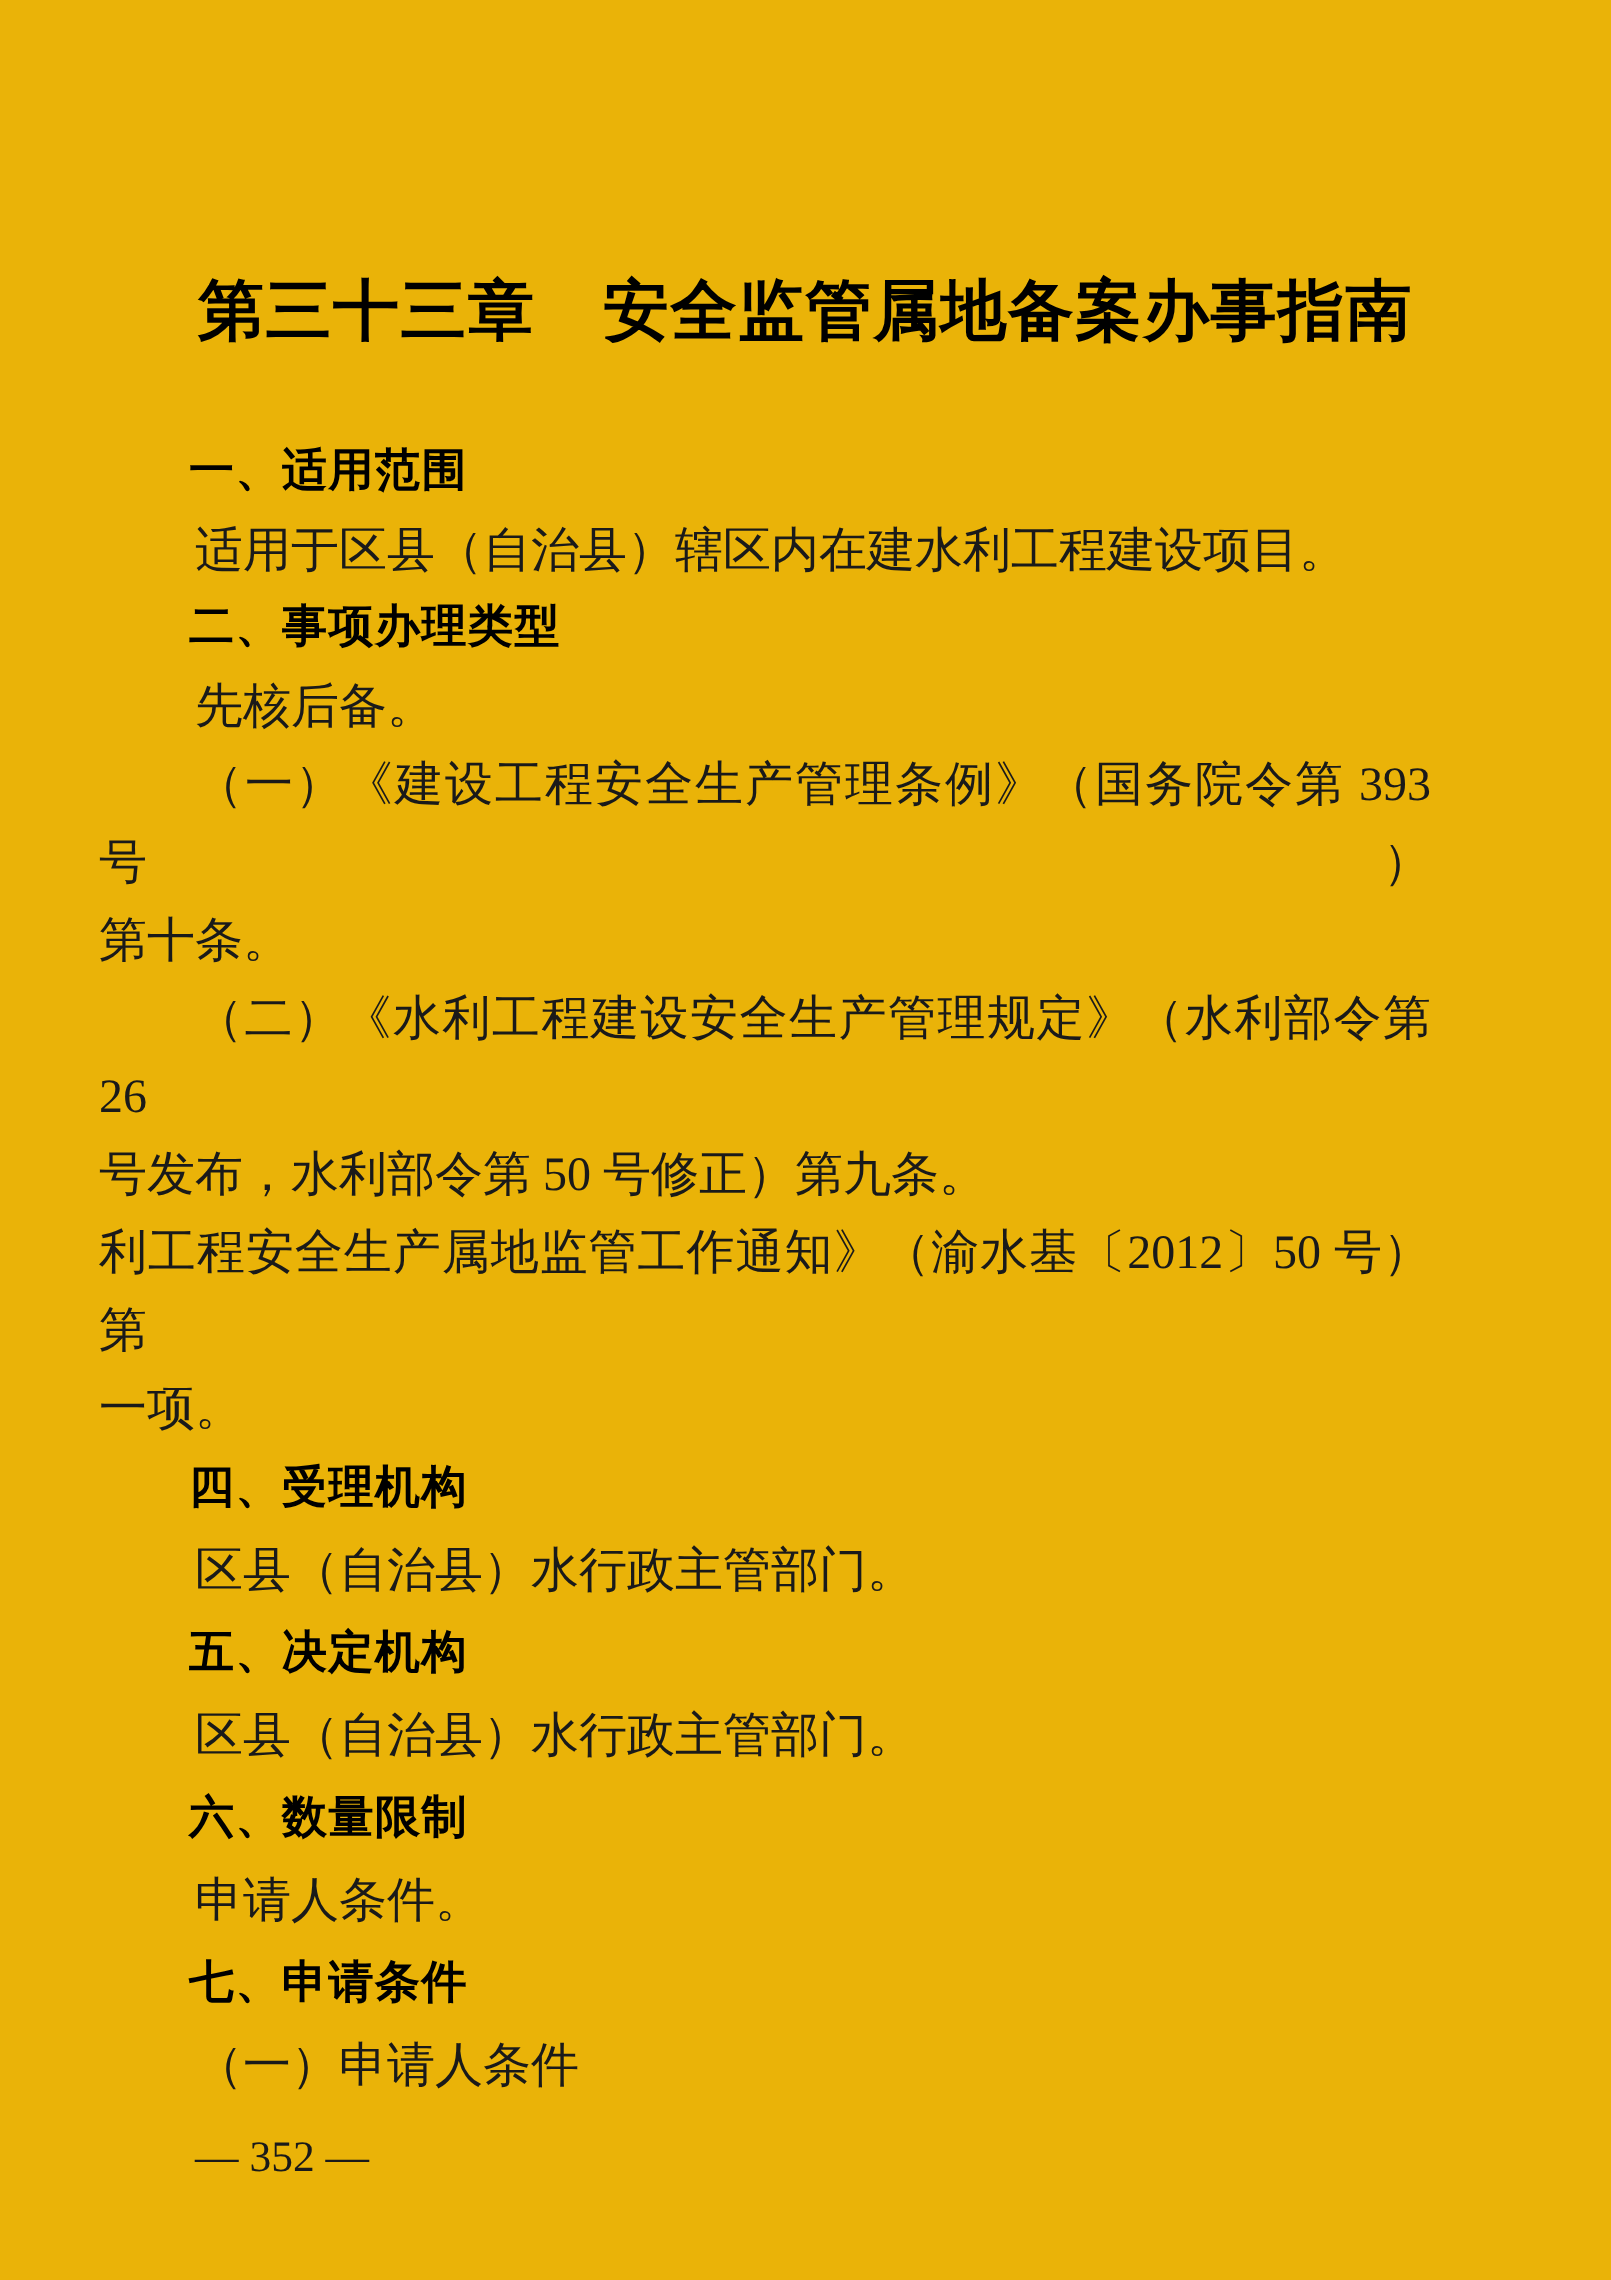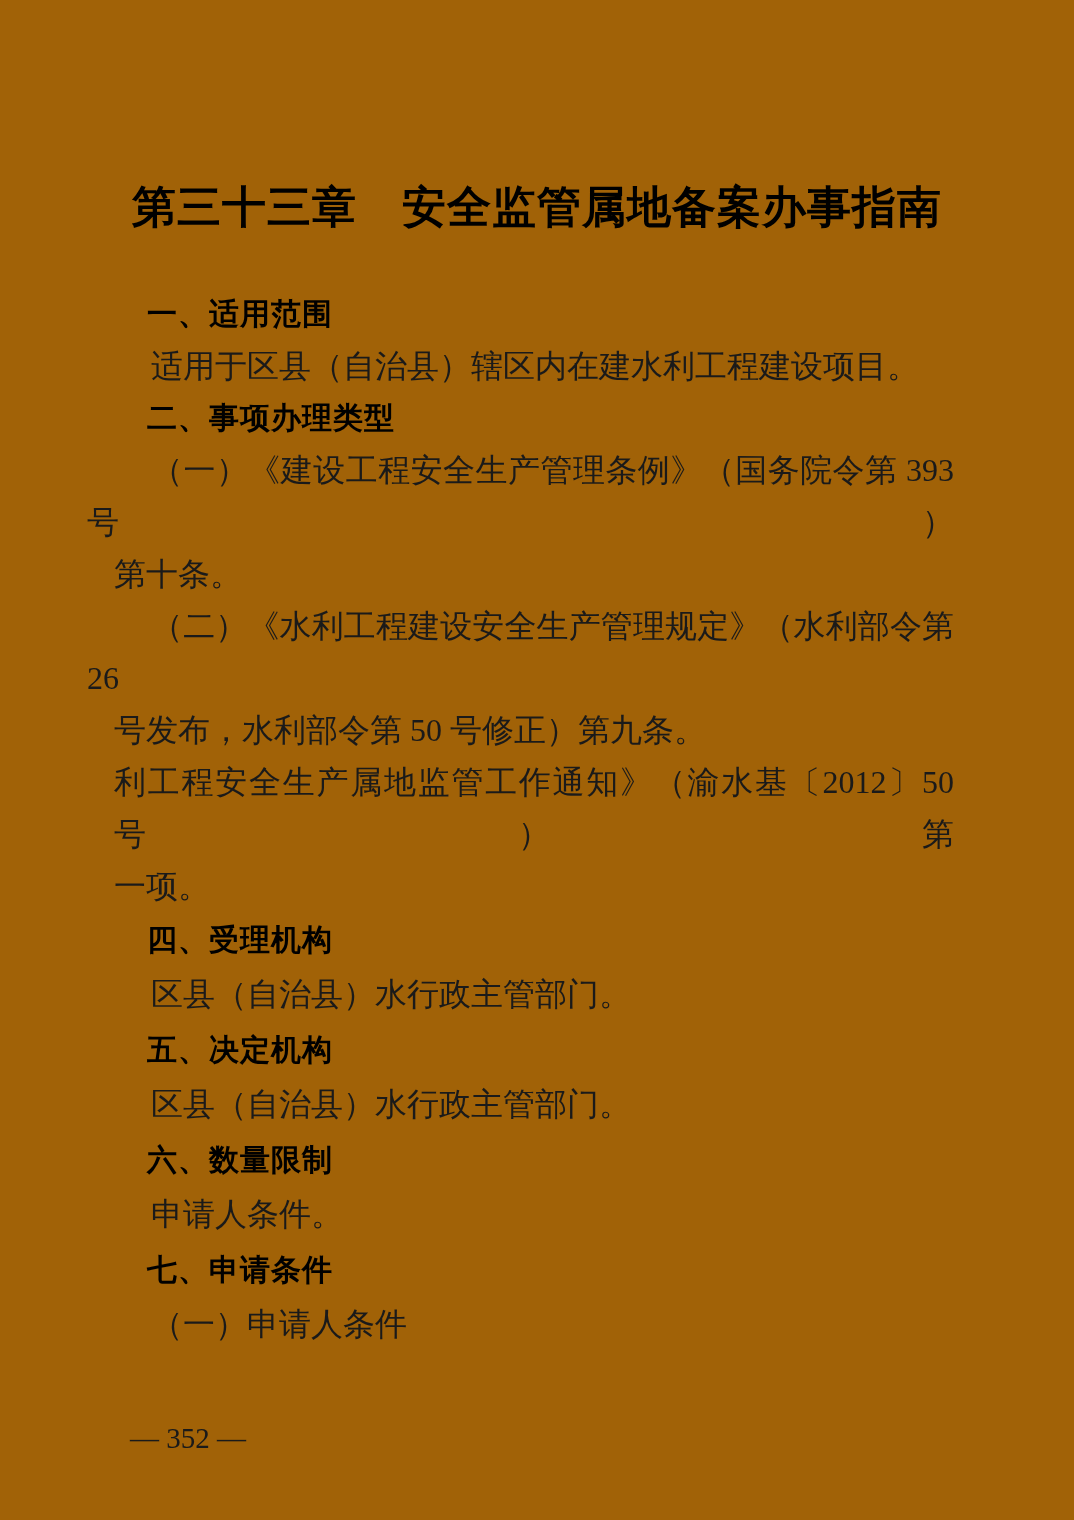--- a/index.html
+++ b/index.html
@@ -4,39 +4,39 @@
 <style>
   html, body {
     margin: 0;
     padding: 0;
     background: #ffffff;
   }
   .page {
     position: relative;
     width: 1074px;
     height: 1520px;
-    background: #a16207;
+    background: #eab308;
     overflow: hidden;
     color: #111111;
   }
   .doc-title {
     margin: 0;
     padding-top: 178px;
     text-align: center;
     font-family: "Liberation Serif", "DejaVu Serif", serif;
     font-weight: bold;
     font-size: 44px;
     line-height: 60px;
     letter-spacing: 1px;
     color: #000000;
     white-space: pre;
   }
   .content {
     margin-top: 50px;
-    padding-left: 87px;
+    padding-left: 66px;
     padding-right: 120px;
   }
   .line {
     font-family: "Liberation Serif", "DejaVu Serif", serif;
     font-size: 32px;
     line-height: 52px;
     text-indent: 2em;
     color: #1a1a1a;
     white-space: pre-wrap;
   }
@@ -45,21 +45,20 @@
   }
   .line.heading {
     font-family: "Liberation Sans", "DejaVu Sans", sans-serif;
     font-weight: bold;
     font-size: 30px;
     color: #000000;
     letter-spacing: 1px;
   }
   .line.flush {
     text-indent: 0;
-    margin-left: 27px;
   }
   .line.fill {
     text-align: justify;
     text-align-last: justify;
   }
   .page-footer {
     position: absolute;
     left: 130px;
     top: 1418px;
     font-family: "Liberation Serif", "DejaVu Serif", serif;
@@ -75,20 +74,21 @@
 <div class="page">
 
   <h1 class="doc-title">第三十三章　安全监管属地备案办事指南</h1>
 
   <div class="content">
 
     <div class="sec1">
       <div class="line heading">一、适用范围</div>
       <div class="line">适用于区县（自治县）辖区内在建水利工程建设项目。</div>
       <div class="line heading">二、事项办理类型</div>
+      <div class="line">先核后备。</div>
       <div class="line fill">（一）《建设工程安全生产管理条例》（国务院令第 393 号）</div>
       <div class="line flush">第十条。</div>
       <div class="line fill">（二）《水利工程建设安全生产管理规定》（水利部令第 26</div>
       <div class="line flush">号发布，水利部令第 50 号修正）第九条。</div>
       <div class="line flush fill">利工程安全生产属地监管工作通知》（渝水基〔2012〕50 号）第</div>
       <div class="line flush">一项。</div>
     </div>
 
     <div class="sec2">
       <div class="line heading">四、受理机构</div>

